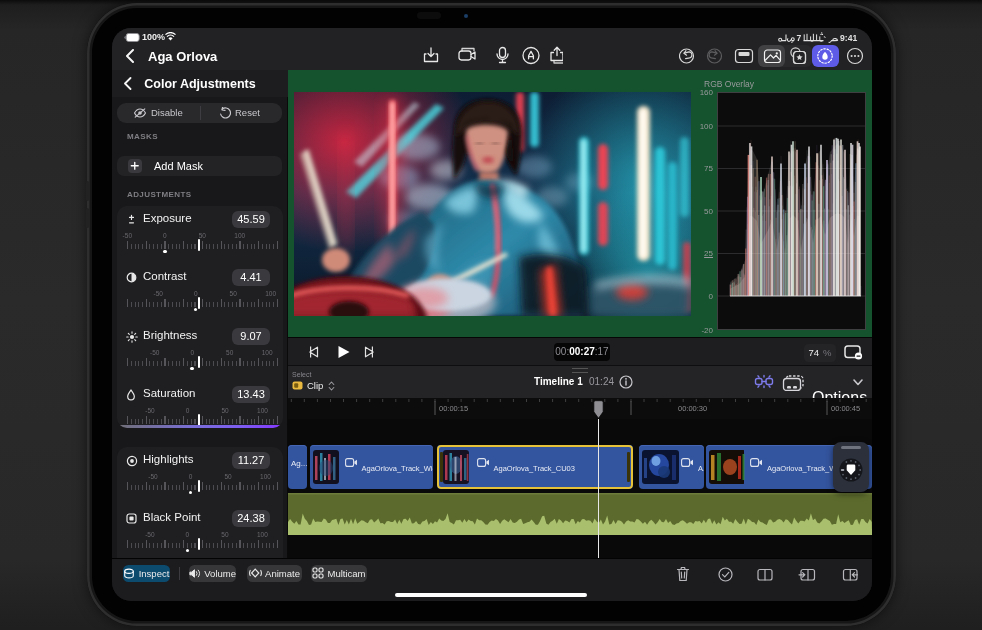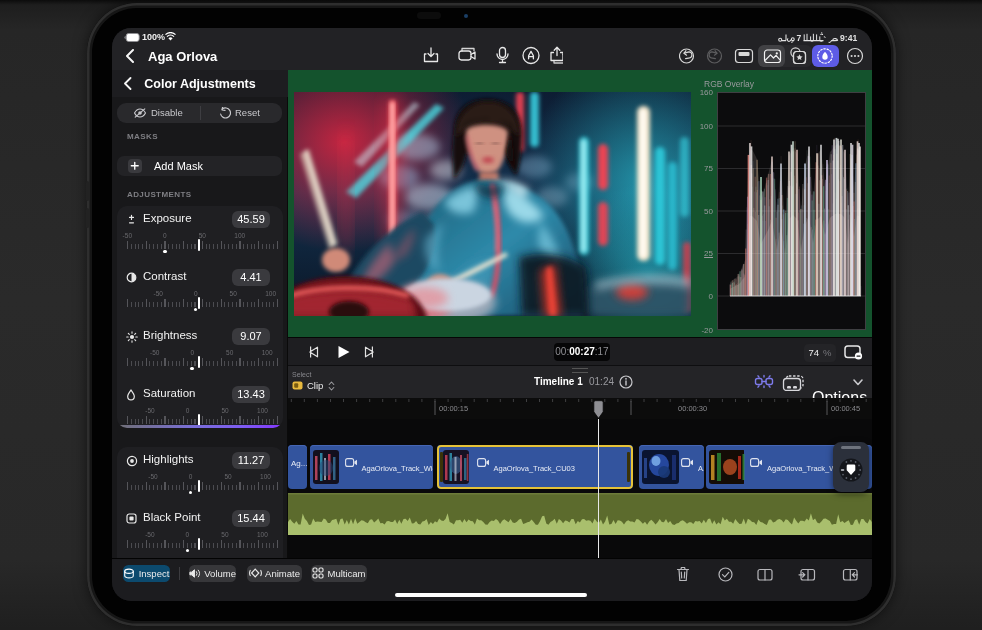--- a/index.html
+++ b/index.html
@@ -307,21 +307,21 @@
             </div>
           </div>
           <div class="srow" style="top:58px;">
             <div style="position:absolute;left:9px;top:8px;">
               <svg width="11" height="11" viewBox="0 0 11 11">
                 <rect x="1" y="1" width="9" height="9" rx="2.2" fill="none" stroke="#e8e8e8" stroke-width="1.2"></rect>
                 <rect x="3.4" y="3.4" width="4.2" height="4.2" rx="1" fill="#e8e8e8"></rect>
               </svg>
             </div>
             <div class="rl">Black Point</div>
-            <div class="vp">15.44</div>
+            <div class="vp">24.38</div>
             <div class="ruler">
               <span class="tlb" style="left:20.9px;">-50</span>
               <span class="tlb" style="left:58.4px;">0</span>
               <span class="tlb" style="left:95.9px;">50</span>
               <span class="tlb" style="left:133.4px;">100</span>
               <div class="ticks"></div>
               <div class="ticks2"></div>
               <div class="dot" style="left:68.7px;"></div>
               <div class="vline"></div>
             </div>

